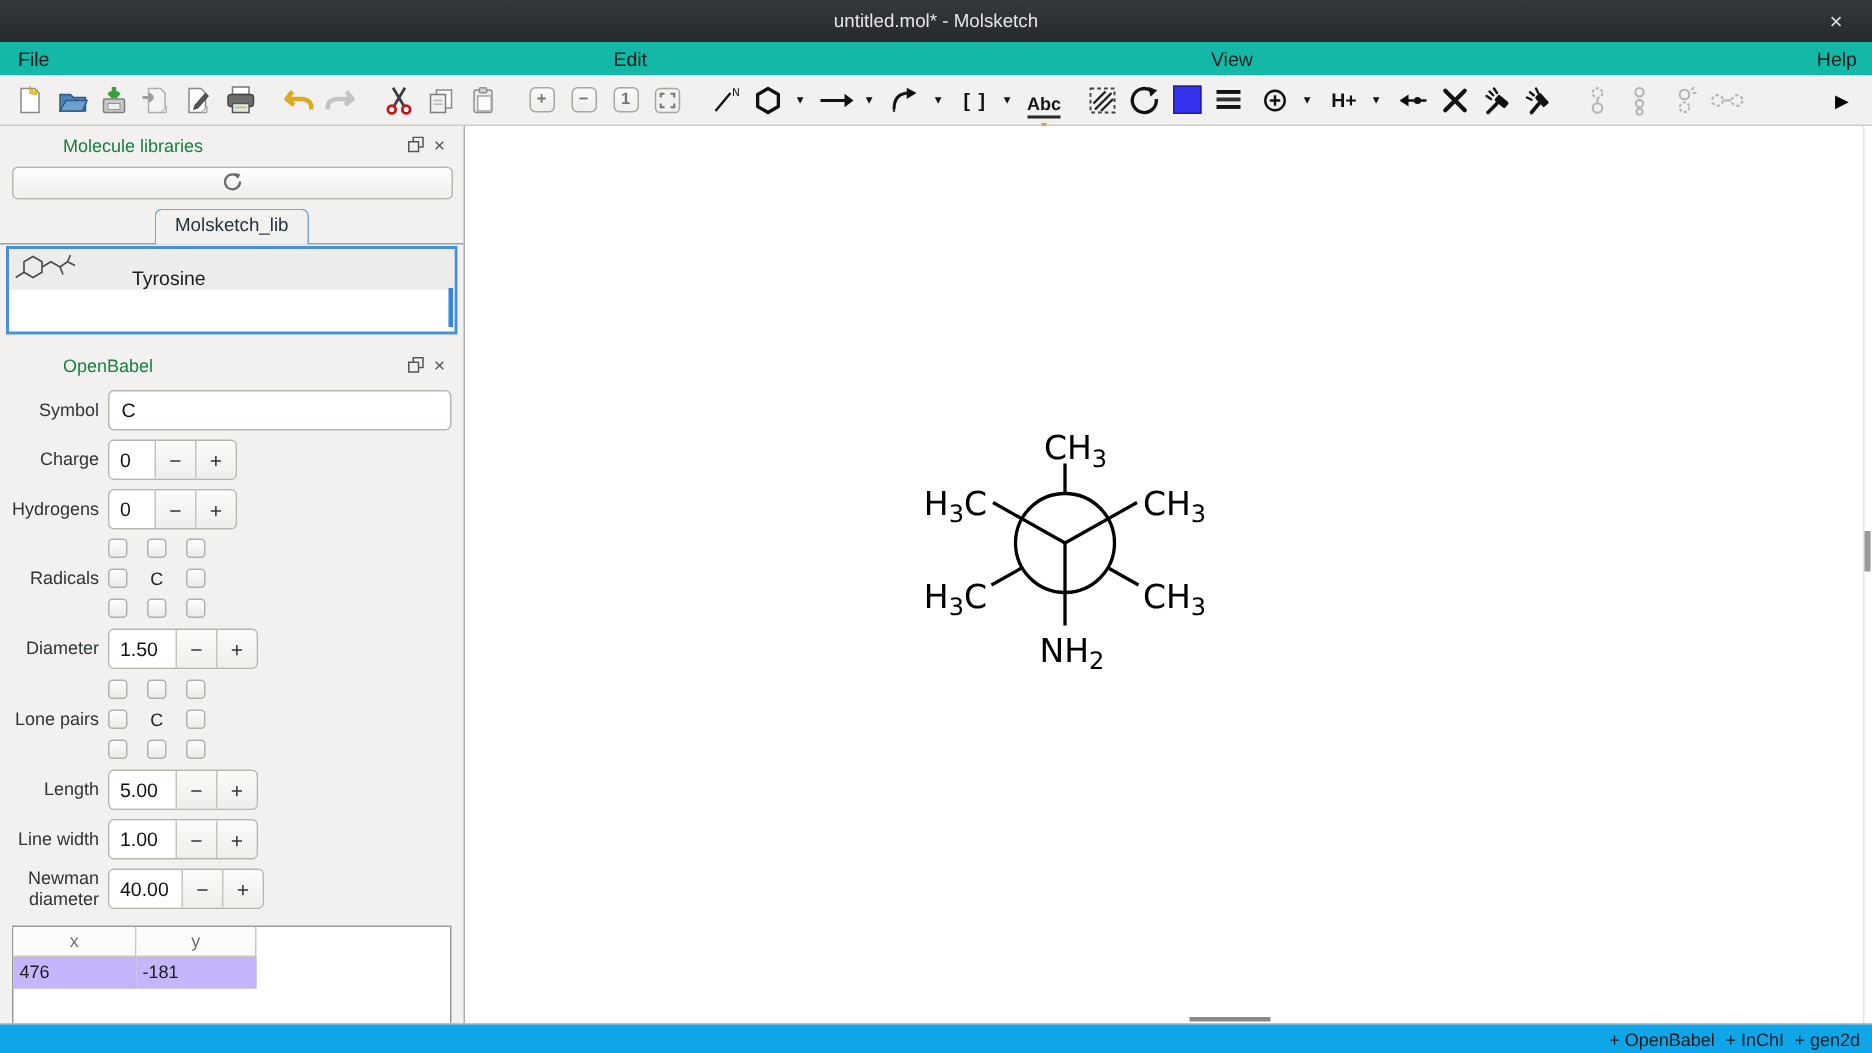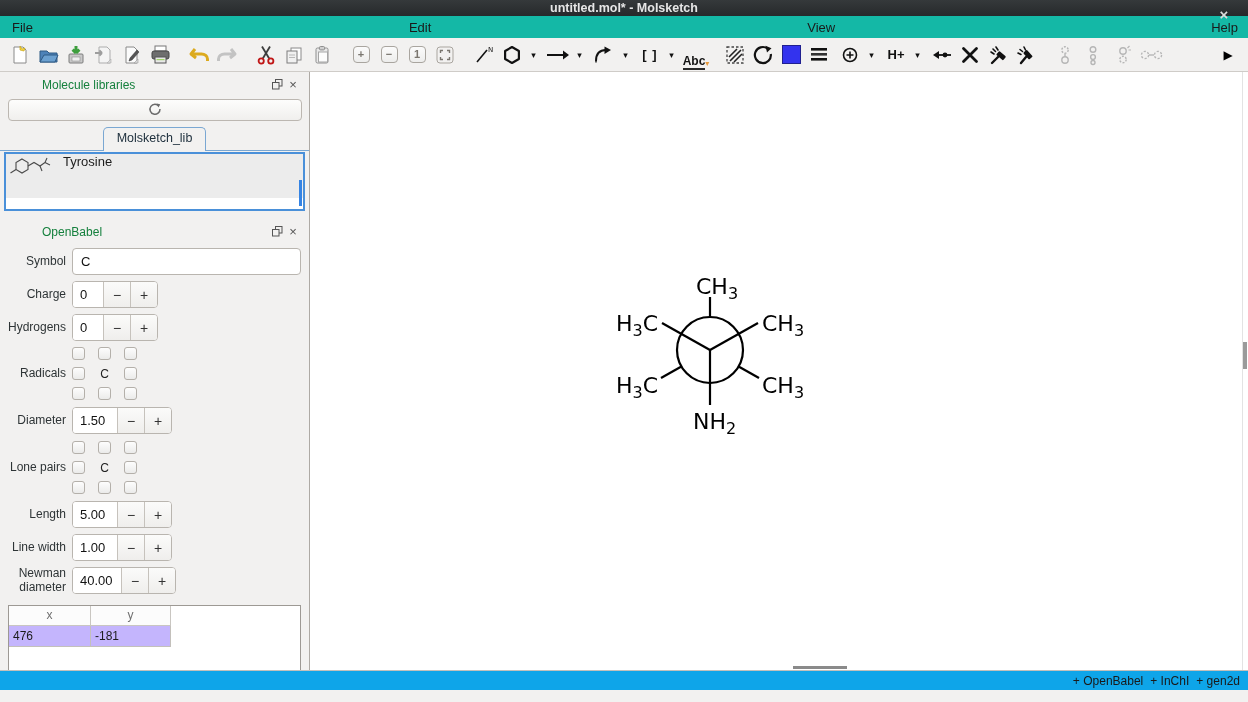--- a/index.html
+++ b/index.html
@@ -1,21 +1,21 @@
 <!DOCTYPE html>
 <html><head>
 <meta charset="utf-8">
 <style>
   * { margin:0; padding:0; box-sizing:border-box; }
   html,body { width:1248px; height:702px; overflow:hidden; }
   body { font-family:"Liberation Sans", sans-serif; background:#f2f1f0; font-size:13px; color:#2e3436; }
 
   
-  .titlebar { height:16px; background:linear-gradient(#35393b,#26292b); position:relative;
-              display:flex; align-items:center; justify-content:center;font-weight:bold; }
+  .titlebar { height:28px; background:linear-gradient(#35393b,#26292b); position:relative;
+              display:flex; align-items:center; justify-content:center; }
   .titlebar .title { color:#e6e6e6; font-size:12.5px; }
   .titlebar .close { position:absolute; right:10px; top:0; height:28px; width:28px; display:flex;
                      align-items:center; justify-content:center; color:#dcdcdc; font-size:15px; cursor:default; }
 
   
   .menubar { height:22px; background:#14b8a6; display:flex; align-items:center; padding-left:2px;justify-content:space-between; }
   .menubar .mitem { padding:2px 10px; font-size:13px; color:#1a1a1a; }
 
   
   .toolbar { height:34px; background:#f2f1f0; border-bottom:1px solid #cfccc8; display:flex;
@@ -24,21 +24,21 @@
           border:none; background:transparent; flex:0 0 auto; }
   .tbtn svg { display:block; }
   .ddbtn { width:15px; height:27px; display:flex; align-items:center; justify-content:center;
            border:none; background:transparent; font-size:9px; color:#111; flex:0 0 auto; font-family:"DejaVu Sans",sans-serif; }
   .tgap { width:11px; flex:0 0 auto; }
   .sgap { width:3px; flex:0 0 auto; }
   .zoombox { width:17px; height:17px; border:1px solid #a9a59f; border-radius:4px;
              background:linear-gradient(#fbfbfb,#ededec); display:flex; align-items:center; justify-content:center;
              font-size:11px; color:#7a766f; font-weight:bold; line-height:1; }
   .txtglyph { font-size:13px; color:#111; font-weight:bold; letter-spacing:1px; }
-  .abcwrap { display:flex; flex-direction:row; align-items:center;margin-top:16px; }
+  .abcwrap { display:flex; flex-direction:column; align-items:center;margin-top:16px; }
   .abcwrap .abc { font-size:12px; font-weight:bold; color:#141414; border-bottom:2px solid #2a2a2a; line-height:1.15; }
   .abcwrap .abcdd { color:#e89a3c; font-size:8px; line-height:5px; margin-top:2px; font-family:"DejaVu Sans",sans-serif; }
   .hplus { font-size:13px; color:#111; font-weight:bold; }
   .colorswatch { width:19px; height:19px; background:#3333ee; border:1px solid #20208f; }
   .overflow { margin-left:auto; font-size:12px; color:#000; font-family:"DejaVu Sans",sans-serif; }
   .disabledicon { opacity:.95; }
 
   
   .main { display:flex; height:598px; }
   .sidebar { width:310px; flex:0 0 auto; background:#f2f1f0; border-right:1px solid #aeaaa5; padding-top:3px; overflow:hidden; }
@@ -50,21 +50,21 @@
   .dockhead .dicon { width:16px; display:flex; justify-content:center; align-items:center; color:#555; }
   .dockhead .dclose { font-size:13px; color:#555; }
 
   
   .refreshbtn { margin:5px 8px 6px 8px; height:22px; width:294px; border:1px solid #bcb7b1; border-radius:4px;
                 background:linear-gradient(#fdfdfc,#f0efed); display:flex; align-items:center; justify-content:center; }
   .tabbar { position:relative; height:24px; margin:0; border-bottom:1px solid #7aa7d2; display:flex; justify-content:center; }
   .tab { border:1px solid #7aa7d2; border-bottom:none; background:#f2f1f0; border-radius:5px 5px 0 0;
          padding:3px 13px 0 13px; font-size:12.5px; color:#21323f; margin-bottom:-1px; height:24px; }
   .liblist { margin:1px 4px 0 4px; height:59px; background:#ffffff; border:2px solid #4a90d9; position:relative; overflow:hidden; }
-  .librow { height:44px; background:#ececec; display:flex; align-items:flex-start; padding-left:3px; }
+  .librow { height:27px; background:#ececec; display:flex; align-items:flex-end; padding-left:3px;gap:25px; }
   .librow .lname { font-size:13px; color:#1d1d1d; margin-left:8px; }
   .libscroll { position:absolute; right:1px; bottom:3px; width:3px; height:26px; background:#3584e4; }
 
   
   .props { margin-top:11px; }
   .prow { display:flex; align-items:center; margin:0 0 6px 8px; }
   .plabel { width:58px; text-align:right; font-size:12px; color:#2e3436; margin-right:6px; flex:0 0 auto; line-height:1.15; }
   .textinput { width:229px; height:27px; border:1px solid #b9b5af; border-radius:4px; background:#fff;
                font-family:"Liberation Sans",sans-serif; font-size:13px; color:#111; padding:0 8px; }
   .spin { display:inline-flex; height:27px; border:1px solid #b9b5af; border-radius:4px; overflow:hidden; background:#fff; }

